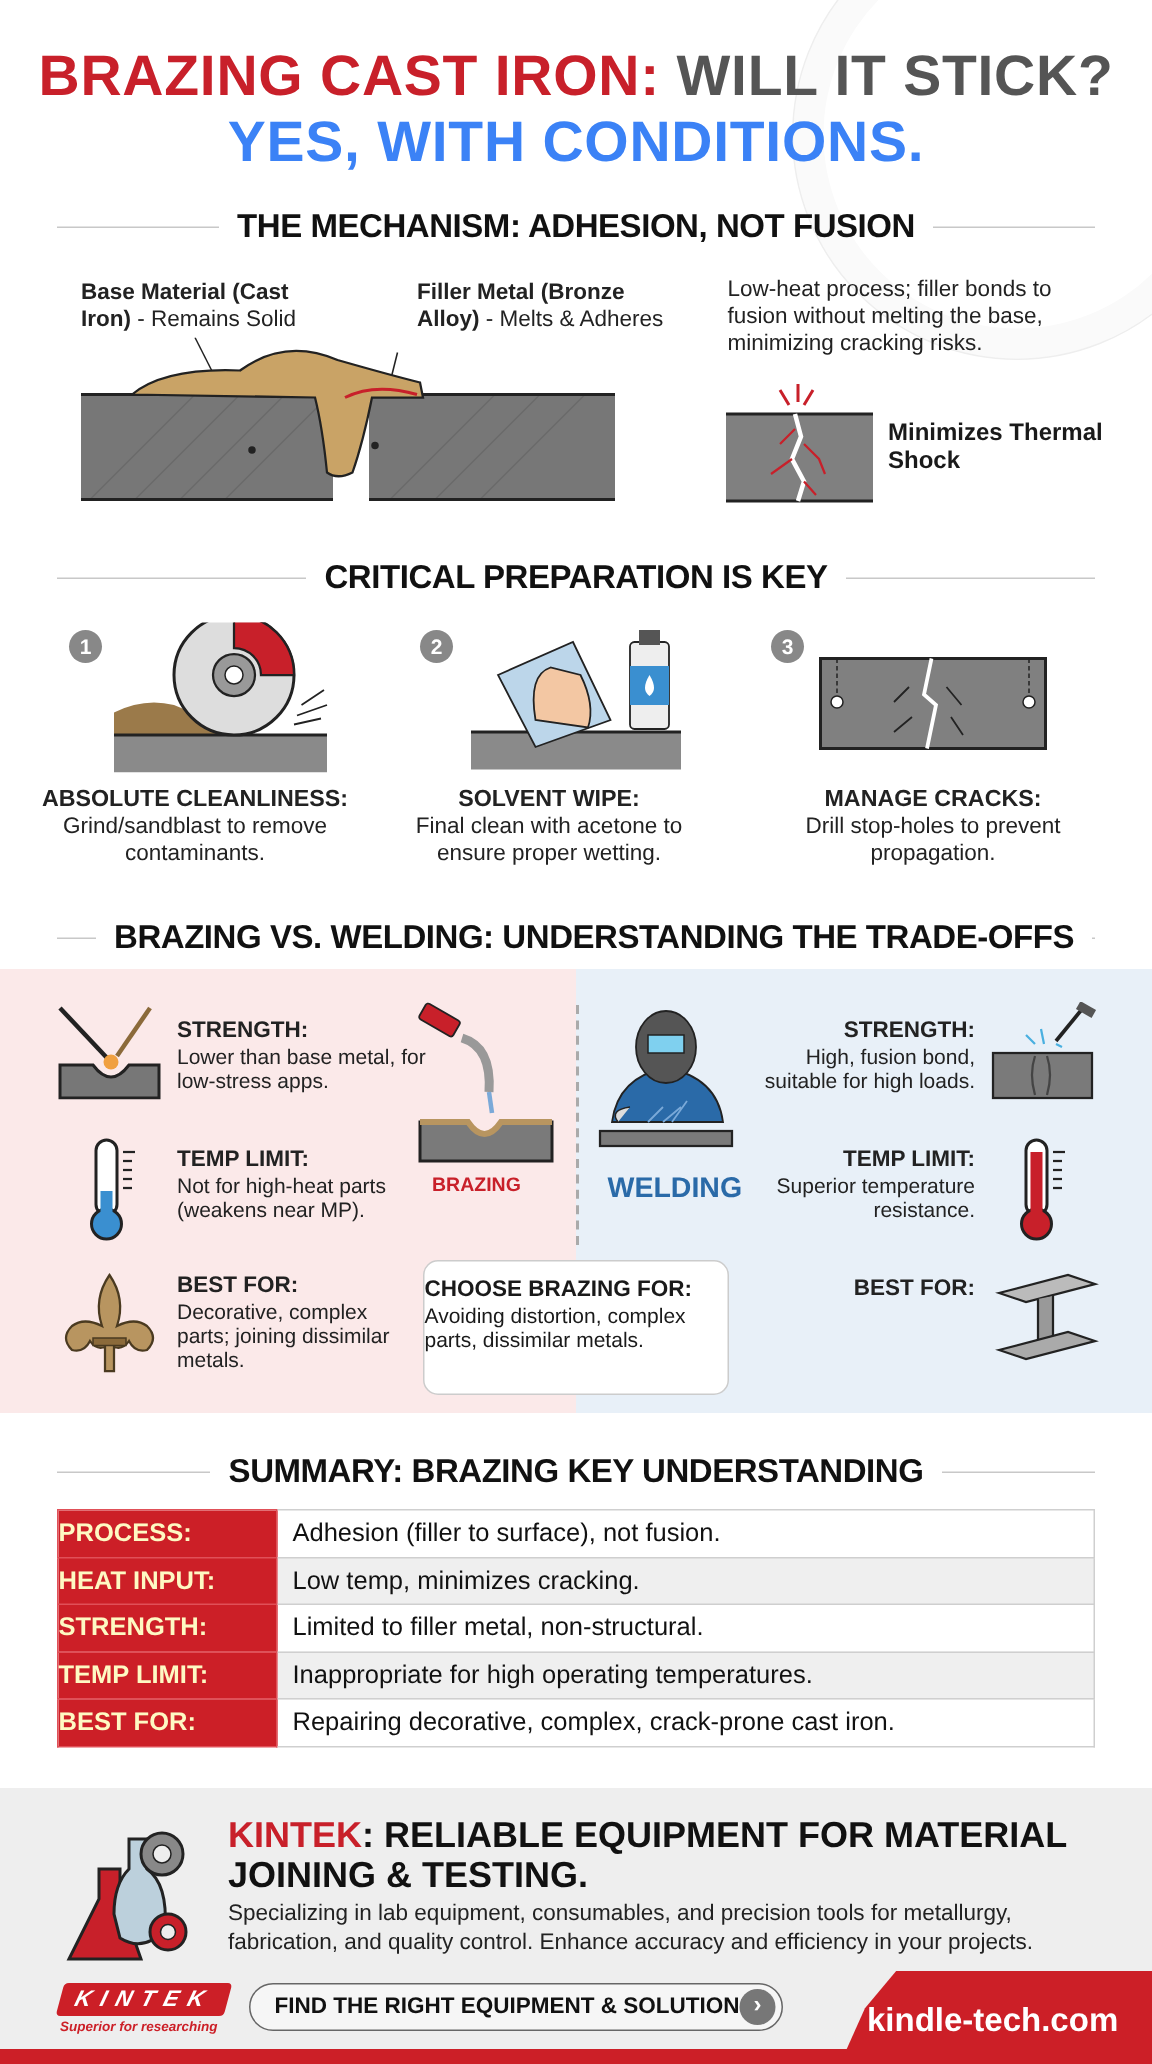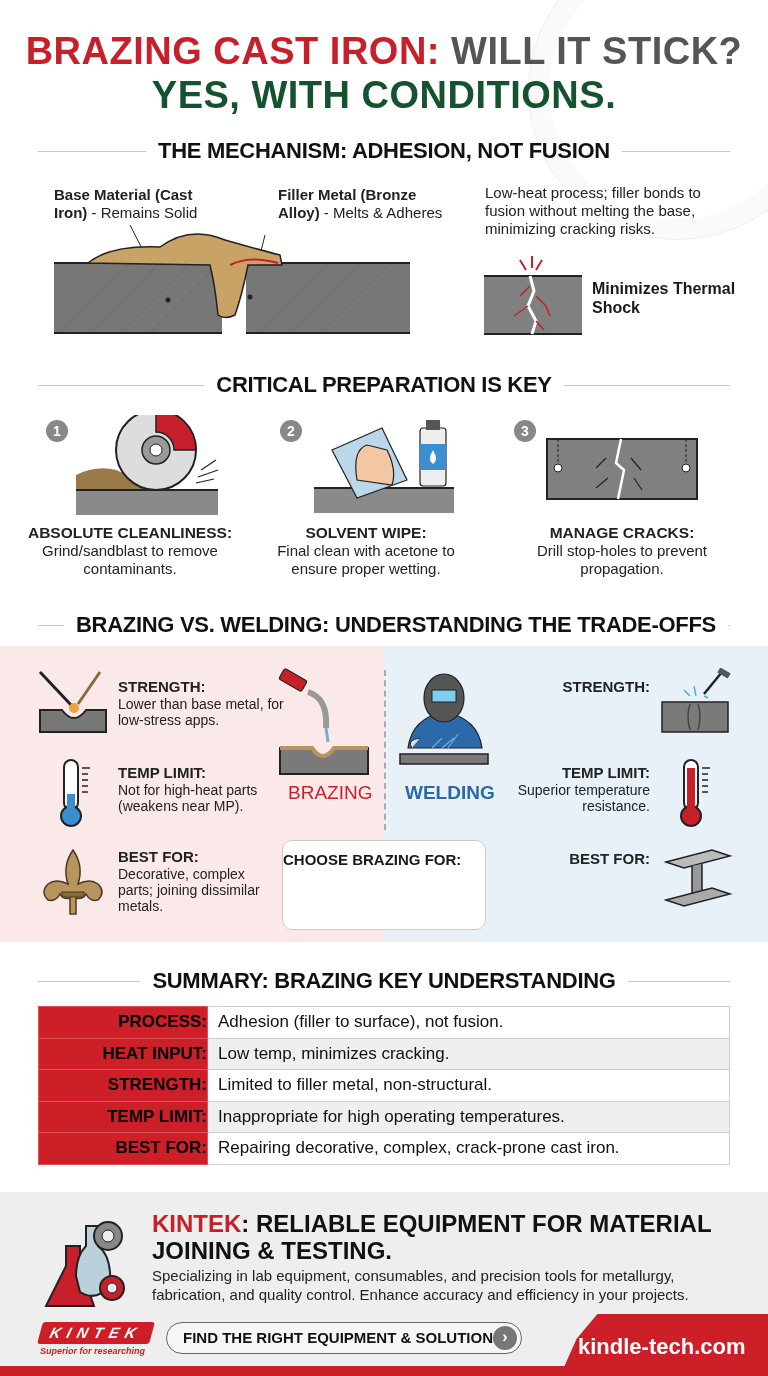--- a/index.html
+++ b/index.html
@@ -21,21 +21,21 @@
 .cmp-left{position:absolute;left:0;top:646px;width:384px;height:296px;background:#fbe9e9}
 .cmp-right{position:absolute;left:384px;top:646px;width:384px;height:296px;background:#e8f0f8}
 .divider{position:absolute;left:384px;top:670px;height:160px;border-left:2px dashed #aaa}
 .ct{position:absolute;font-size:14px;line-height:16px;color:#222}
 .ct b{display:block;font-size:15px;line-height:18px}
 .ct.r{text-align:right}
 .choose{position:absolute;left:282px;top:840px;width:204px;height:90px;background:#fff;border:1px solid #ccc;border-radius:10px;padding-top:10px;font-size:14px;line-height:16px}
 .choose b{display:block;font-size:15px;line-height:18px}
 table.sum{position:absolute;left:38px;top:1006px;width:692px;border-collapse:collapse}
 table.sum td{border:1px solid #cfcfcf;height:31.5px;font-size:17px}
-table.sum td.k{background:#cc1f27;color:#000000;font-weight:700;text-align:right;width:169px;border-color:#e05058}
+table.sum td.k{background:#cc1f27;color:#fef9c3;font-weight:700;text-align:left;width:146px;border-color:#e05058}
 table.sum td.v{padding-left:10px;color:#111}
 table.sum tr:nth-child(even) td.v{background:#efefef}
 .footer{position:absolute;left:0;top:1192px;width:768px;height:184px;background:#eeeeee}
 .ft-title{position:absolute;left:152px;top:1210px;font-weight:700;font-size:24px;line-height:27px;color:#111}
 .ft-title .red{color:#c8202a}
 .ft-desc{position:absolute;left:152px;top:1266px;width:600px;font-size:15px;line-height:19px;color:#222}
 .cta{position:absolute;left:166px;top:1322px;width:356px;height:32px;border:1.5px solid #666;border-radius:16px;background:#f6f6f6;font-weight:700;font-size:15px;line-height:29px;padding-left:16px;color:#111}
 .cta .go{position:absolute;right:4px;top:3px;width:24px;height:24px;border-radius:50%;background:#777;color:#fff;text-align:center;line-height:22px;font-size:16px}
 .url-band{position:absolute;left:560px;top:1314px;width:208px;height:62px;background:#cc1f27;clip-path:polygon(18% 0,100% 0,100% 100%,0 100%,8% 40%)}
 .url{position:absolute;left:578px;top:1334px;font-weight:700;font-size:22px;color:#fff}
@@ -45,21 +45,21 @@
 </style>
 </head>
 <body>
 
 <div class="bgdeco"></div>
 
 <div class="title" style="top:30px">
   <span class="red">BRAZING CAST IRON:</span>
   <span class="grey">WILL IT STICK?</span>
 </div>
-<div class="title grey" style="top:74px;color:#14532d">YES, WITH CONDITIONS.</div>
+<div class="title grey" style="top:74px;color:#3b82f6">YES, WITH CONDITIONS.</div>
 
 <div class="sec" style="top:138px">
   <div class="line"></div>
     <div class="txt">THE MECHANISM: ADHESION, NOT FUSION</div>
     <div class="line"></div>
 </div>
 
 <div class="abs lbl" style="left:54px;top:186px;width:160px">
   <b>Base Material (Cast Iron)</b> <span>- Remains Solid</span>
 </div>
@@ -197,34 +197,34 @@
   <b>BEST FOR:</b><span>Decorative, complex parts; joining dissimilar metals.</span>
 </div>
 
 <svg class="abs" style="left:278px;top:668px" width="94" height="110">
   <rect x="2" y="6" width="26" height="12" rx="2" transform="rotate(30 15 12)" fill="#c8202a" stroke="#222" stroke-width="1.2"></rect>
   <path d="M30 24 Q50 30 48 60" stroke="#999" stroke-width="6" fill="none"></path>
   <path d="M48 60 L50 74" stroke="#7aa9d8" stroke-width="3"></path>
   <path d="M2 80 L34 80 Q45 96 56 80 L90 80 L90 106 L2 106 Z" fill="#7a7a7a" stroke="#222" stroke-width="2"></path>
   <path d="M2 80 L34 80 Q45 96 56 80 L90 80" stroke="#b89560" stroke-width="4" fill="none"></path>
 </svg>
-<div class="abs" style="left:288px;top:782px;font-weight:400;font-size:19px;color:#c8202a">BRAZING</div>
+<div class="abs" style="left:288px;top:782px;font-weight:700;font-size:13px;color:#c8202a">BRAZING</div>
 
 <svg class="abs" style="left:398px;top:668px" width="92" height="110">
   <path d="M10 80 Q14 50 46 44 Q80 50 84 80 Z" fill="#2a6aa8" stroke="#222" stroke-width="1.2"></path>
   <ellipse cx="46" cy="30" rx="20" ry="24" fill="#555" stroke="#222" stroke-width="1.2"></ellipse>
   <rect x="34" y="22" width="24" height="12" fill="#7fd0ef" stroke="#222"></rect>
   <path d="M14 80 Q8 72 22 70" stroke="#222" fill="#ddd"></path>
   <path d="M34 80 L44 70 M44 80 L56 70 M50 80 L60 66" stroke="#7aa9d8" stroke-width="1.2"></path>
   <rect x="2" y="86" width="88" height="10" fill="#7a7a7a" stroke="#222" stroke-width="1.5"></rect>
 </svg>
 <div class="abs" style="left:405px;top:782px;font-weight:700;font-size:19px;color:#2a6aa8">WELDING</div>
 
 <div class="ct r" style="left:500px;top:678px;width:150px">
-  <b>STRENGTH:</b>
+  <b>STRENGTH:</b><span>High, fusion bond, suitable for high loads.</span>
 </div>
 <svg class="abs" style="left:660px;top:668px" width="72" height="66">
   <rect x="2" y="34" width="66" height="30" fill="#7a7a7a" stroke="#222" stroke-width="1.5"></rect>
   <path d="M30 36 Q26 48 30 62 M38 36 Q42 48 38 62" stroke="#444" stroke-width="1.5" fill="none"></path>
   <line x1="44" y1="26" x2="62" y2="4" stroke="#222" stroke-width="2.5"></line>
   <rect x="58" y="2" width="12" height="6" fill="#555" transform="rotate(30 64 5)"></rect>
   <path d="M24 22 L30 28 M34 18 L36 28 M44 28 L48 30" stroke="#4ab0e0" stroke-width="1.5"></path>
 </svg>
 
 <div class="ct r" style="left:500px;top:764px;width:150px">
@@ -246,21 +246,21 @@
 <div class="ct r" style="left:488px;top:850px;width:162px">
   <b>BEST FOR:</b>
 </div>
 <svg class="abs" style="left:662px;top:848px" width="72" height="66">
   <path d="M4 14 L50 2 L68 8 L22 20 Z" fill="#bbb" stroke="#222" stroke-width="1.5"></path>
   <path d="M30 18 L30 50 L40 48 L40 16" fill="#999" stroke="#222" stroke-width="1.5"></path>
   <path d="M4 52 L50 40 L68 46 L22 58 Z" fill="#aaa" stroke="#222" stroke-width="1.5"></path>
 </svg>
 
 <div class="choose">
-  <b>CHOOSE BRAZING FOR:</b>
+  <b>CHOOSE BRAZING FOR:</b><span>Avoiding distortion, complex parts, dissimilar metals.</span>
 </div>
 
 <div class="sec" style="top:968px">
   <div class="line"></div>
     <div class="txt">SUMMARY: BRAZING KEY UNDERSTANDING</div>
     <div class="line"></div>
 </div>
 <table class="sum">
   <tbody>
       <tr>

